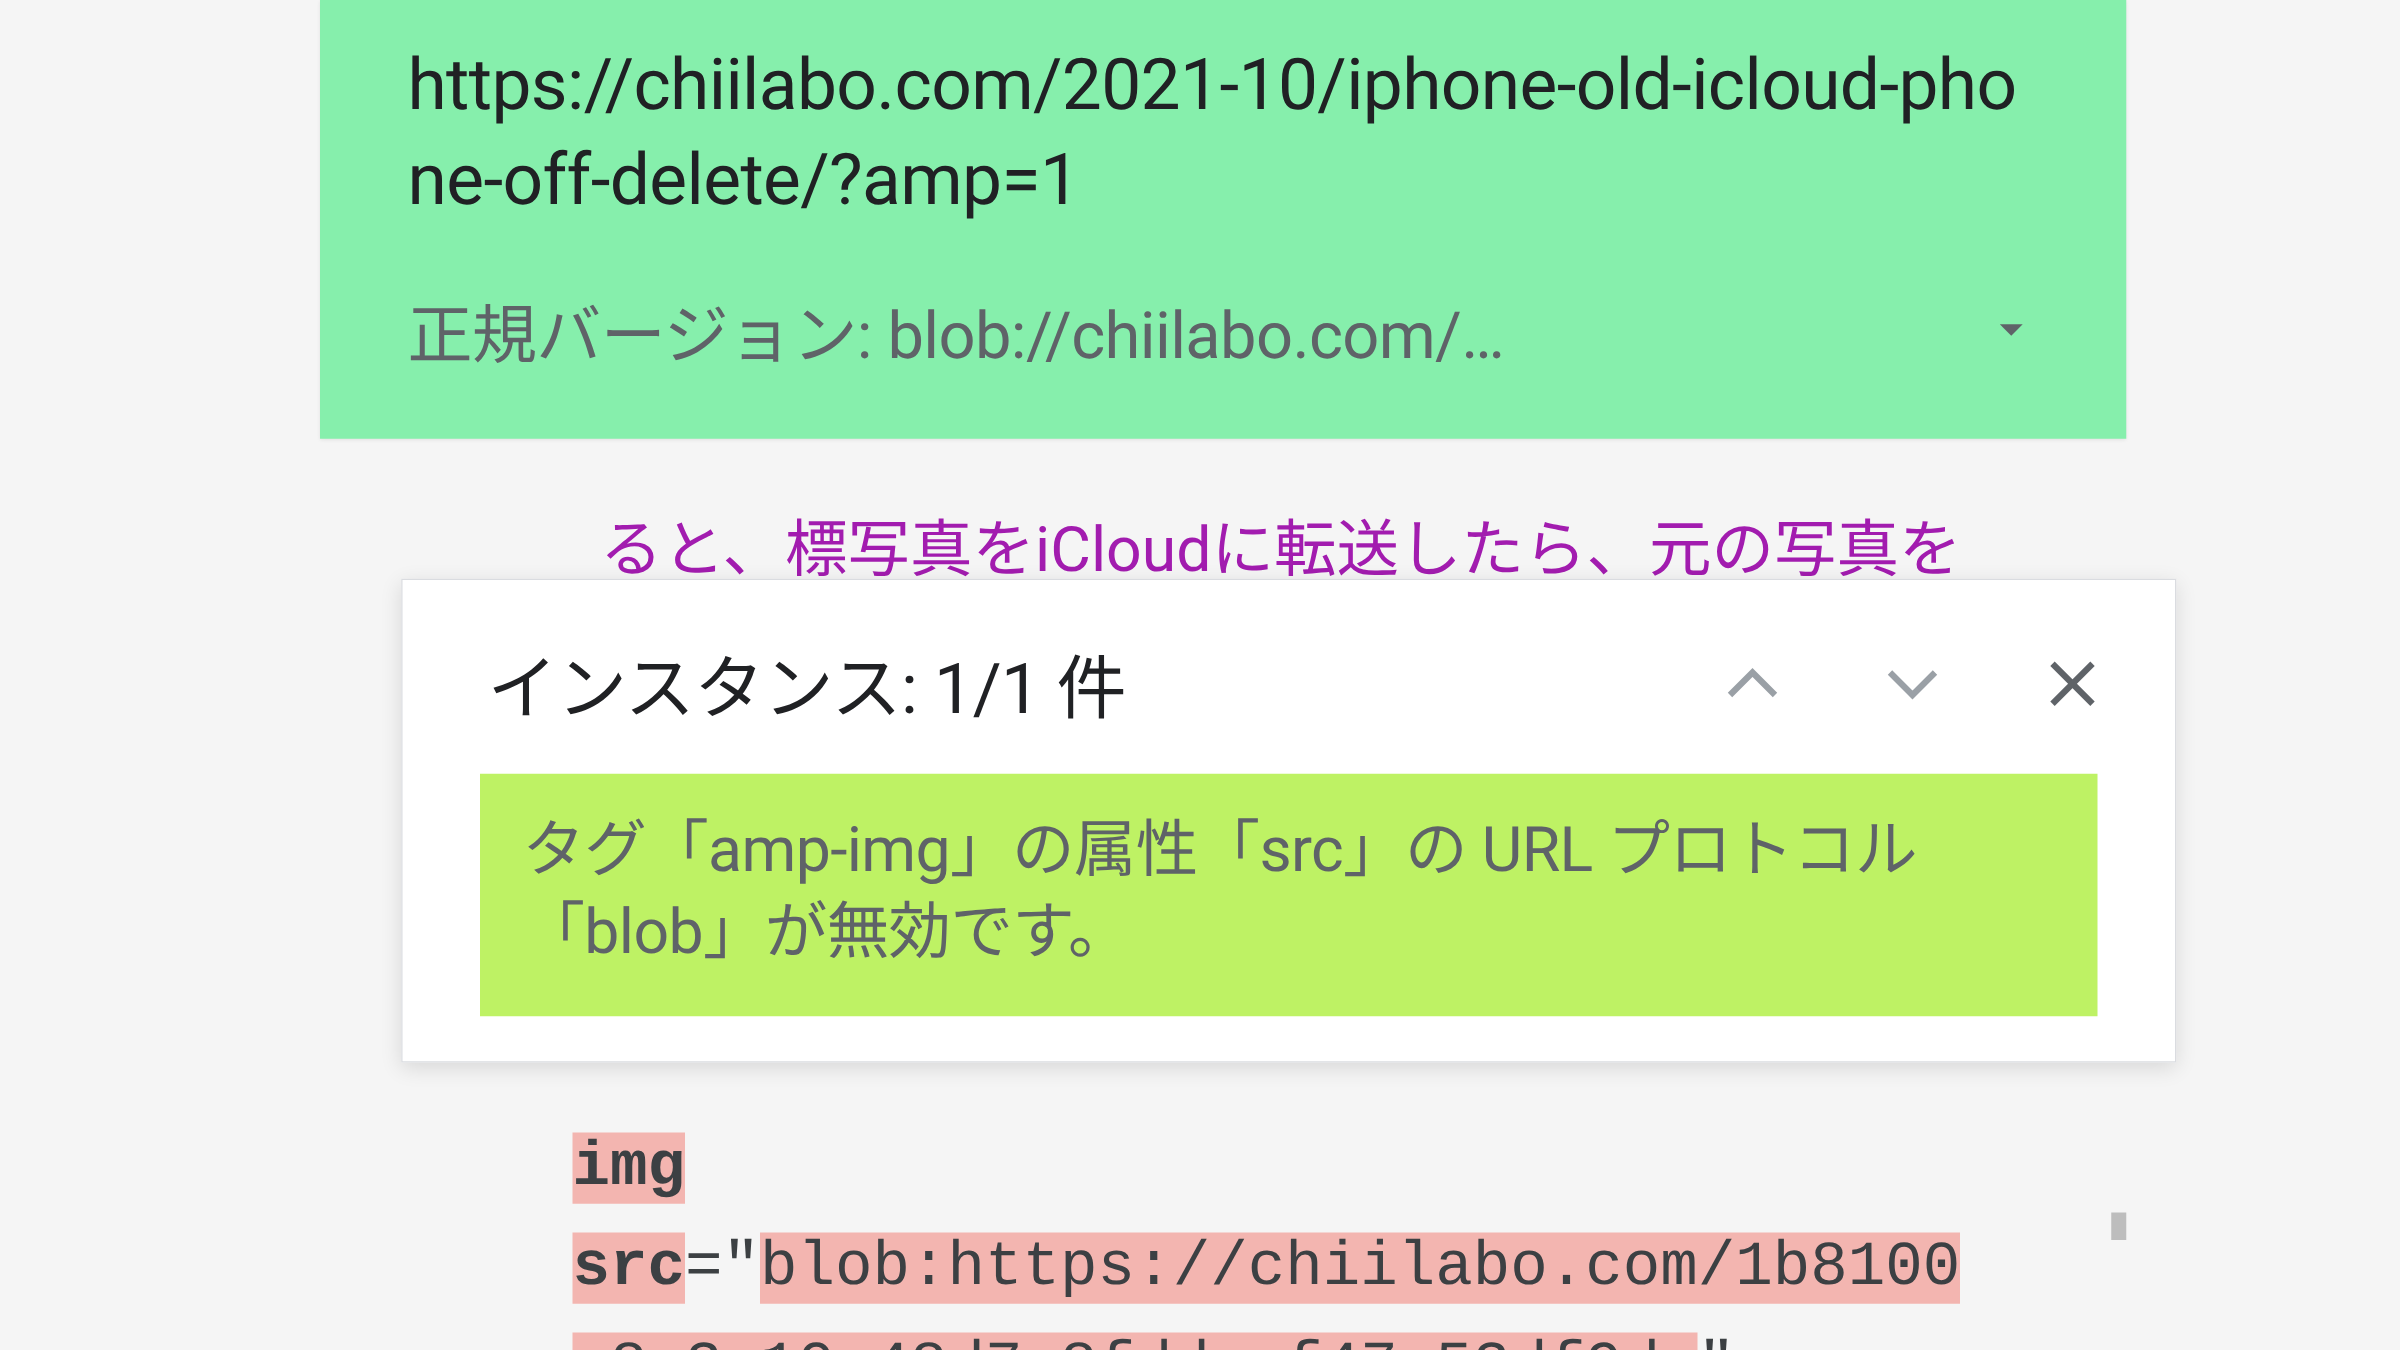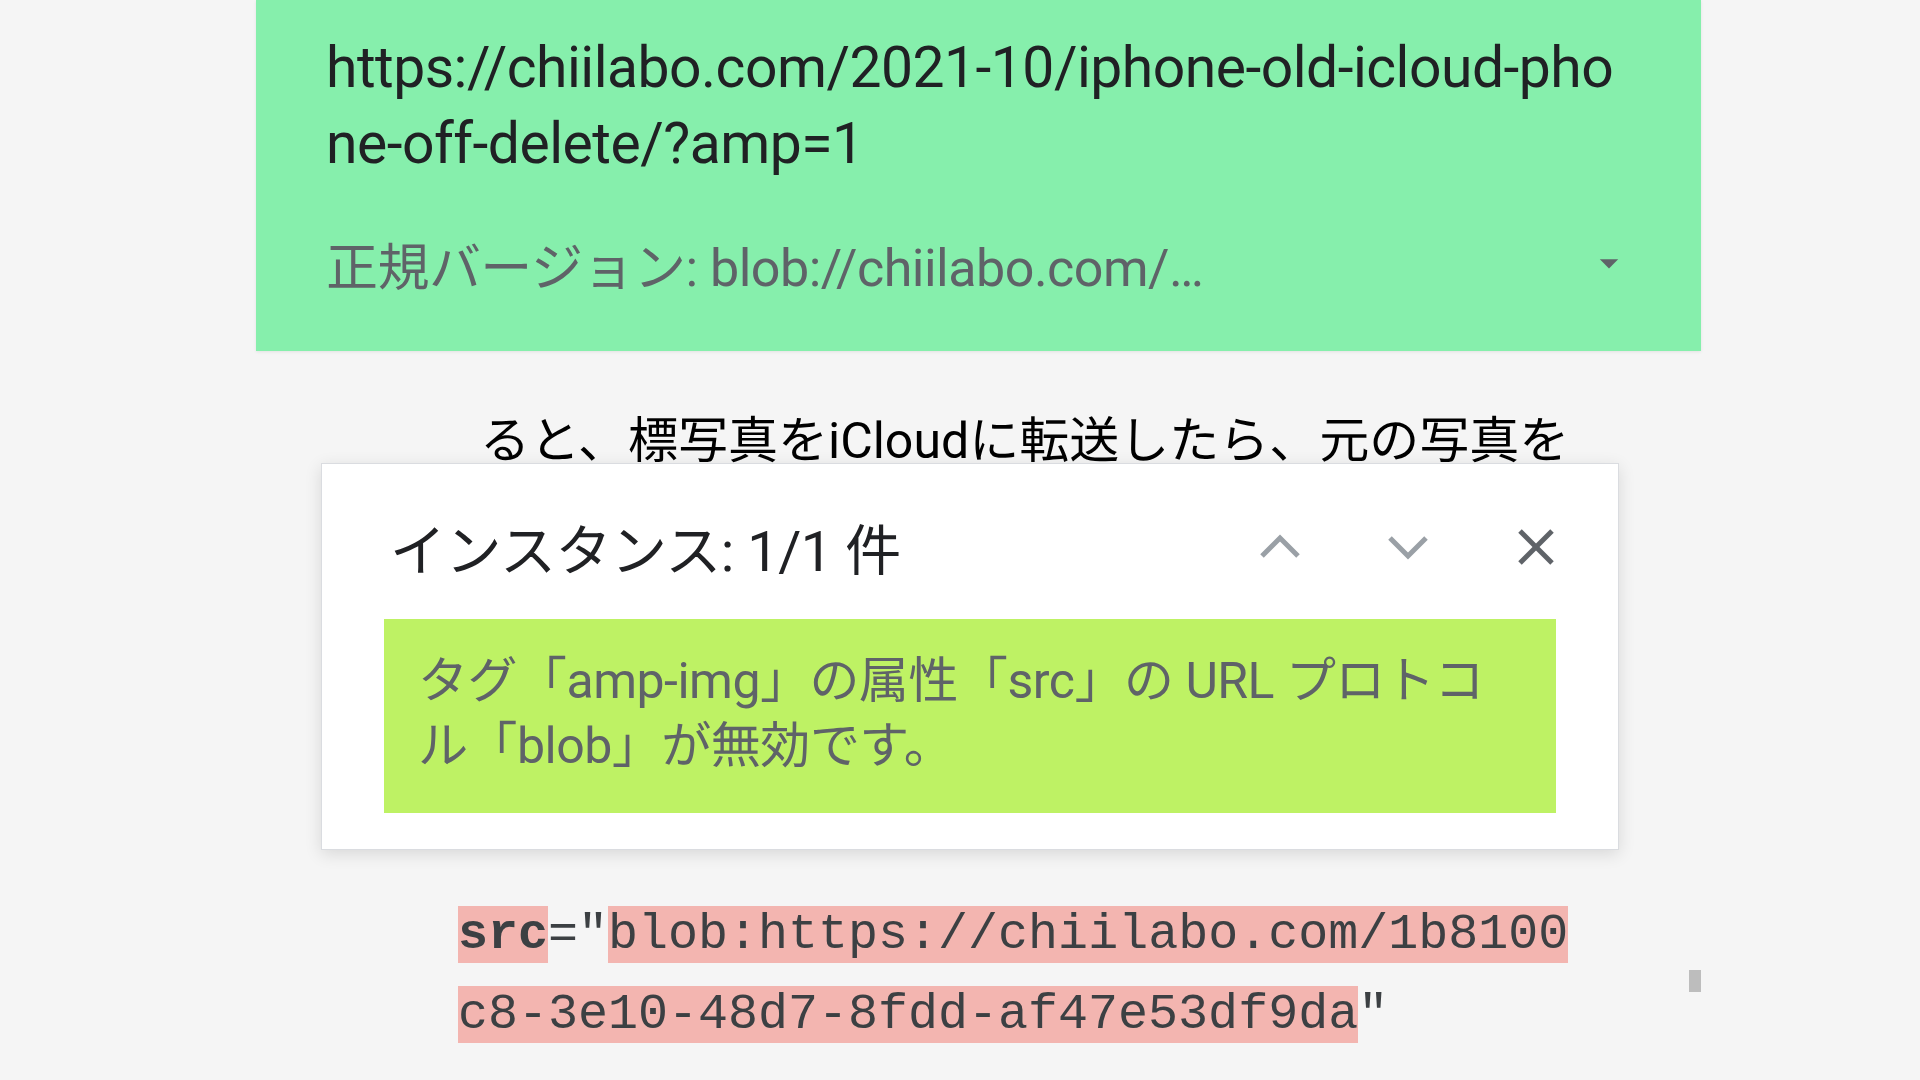--- a/index.html
+++ b/index.html
@@ -71,29 +71,29 @@
       left: 458px;
       right: 219px;
       background: #fff;
     }
 
     .code-text-behind {
       position: absolute;
       left: 22px;
       top: 14px;
       font-size: 50px;
-      color: #000000;
+      color: #a21caf;
       line-height: 1.5;
     }
 
     .instance-popup {
       position: absolute;
       top: 463px;
       left: 321px;
-      width: 1298px;
+      width: 1420px;
       background: #fff;
       border: 1px solid #dadce0;
       box-shadow: 0 4px 16px rgba(0,0,0,0.12);
       z-index: 10;
       padding-bottom: 36px;
     }
 
     .instance-header {
       display: flex;
       align-items: center;
@@ -223,20 +223,23 @@
             <line x1="40" y1="8" x2="8" y2="40"></line>
           </svg>
       </div>
     </div>
   </div>
   <div class="error-message">タグ「amp-img」の属性「src」の URL プロトコル「blob」が無効です。</div>
 </div>
 
 <div class="code-area">
   <span class="code-row">
+    <span class="hl"><span class="code-bold">img</span></span>
+  </span>
+  <span class="code-row">
     <span class="hl"><span class="code-bold">src</span></span><span>=</span><span>"</span><span class="hl">blob:https://chiilabo.com/1b8100</span>
   </span>
   <span class="code-row">
     <span class="hl">c8-3e10-48d7-8fdd-af47e53df9da</span><span>"</span>
   </span>
 </div>
 
 <div class="scrollbar-indicator"></div>
 
 </body></html>

